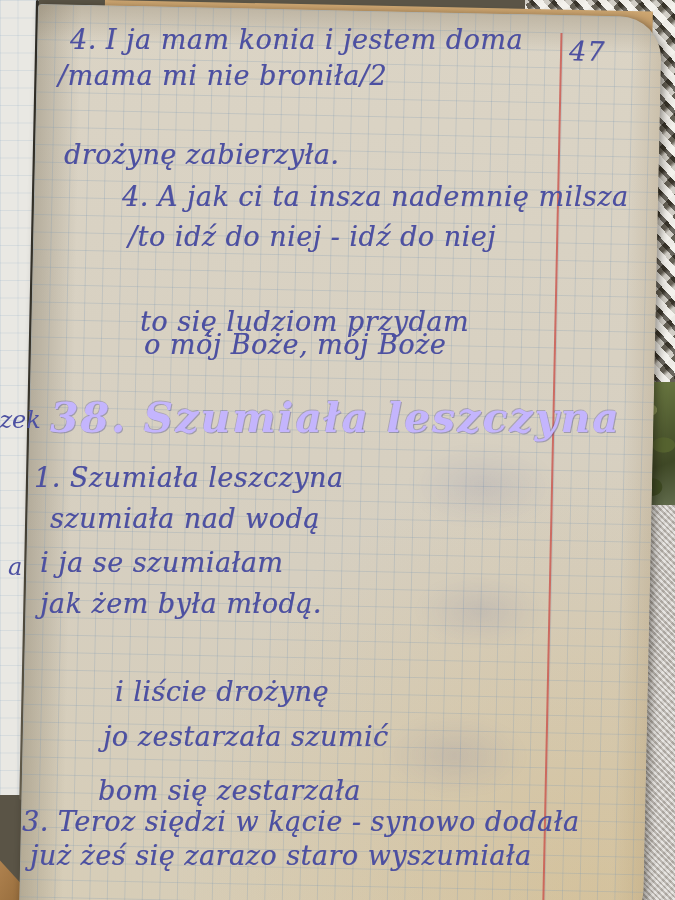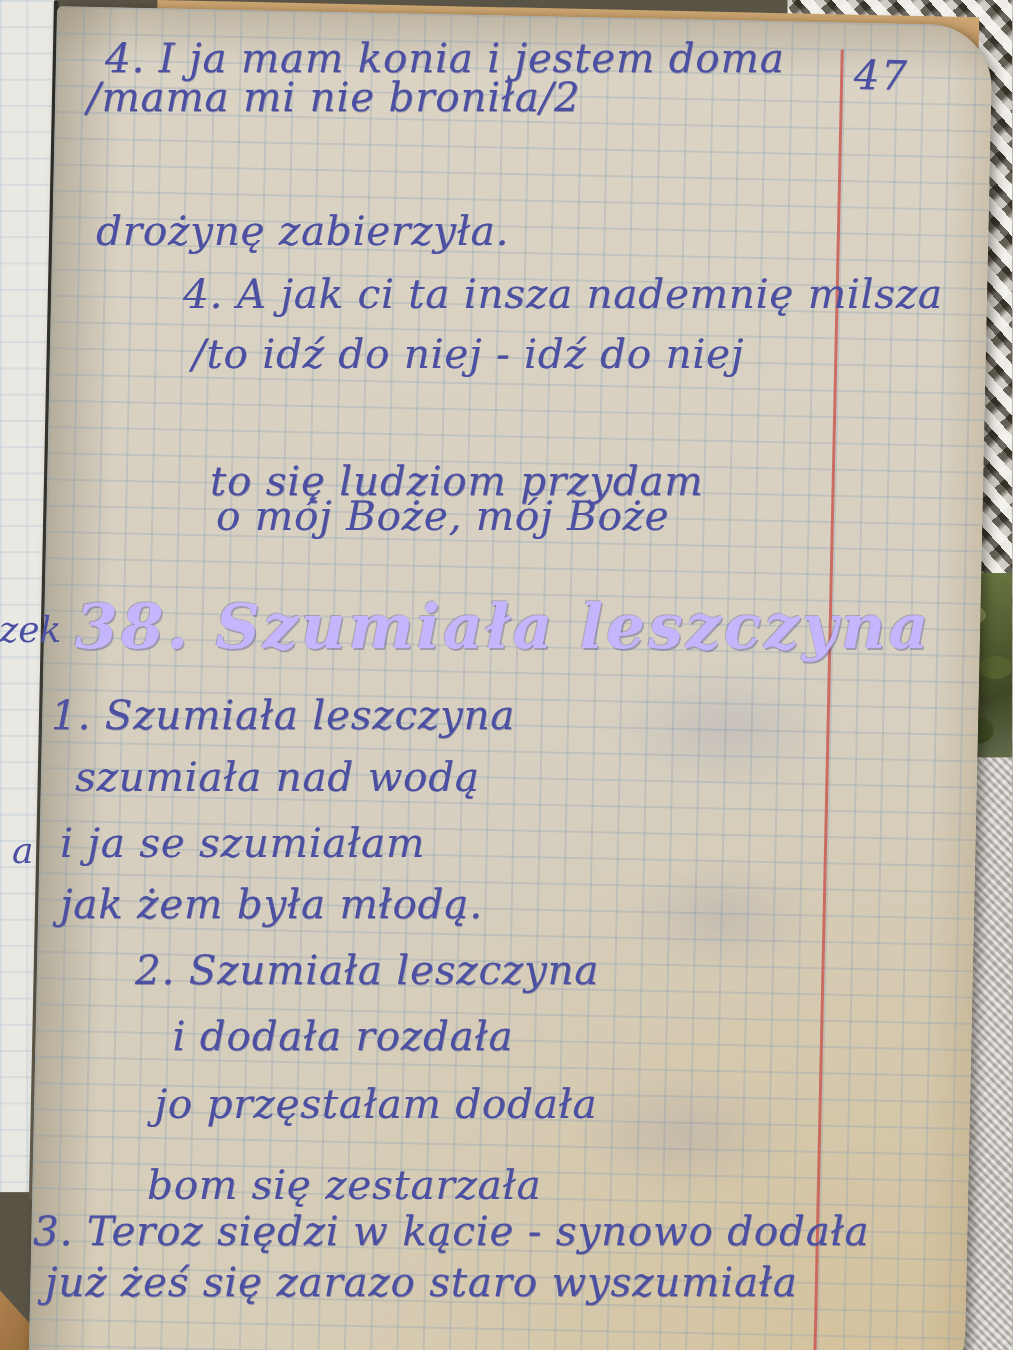--- a/index.html
+++ b/index.html
@@ -124,36 +124,35 @@
   <div class="main-page">
     <div class="red-line"></div>
     <div class="page-num">47</div>
     <div class="ghost" style="left:380px;top:430px;width:150px;height:85px;"></div>
     <div class="ghost" style="left:390px;top:560px;width:130px;height:75px;"></div>
     <div class="ghost" style="left:360px;top:700px;width:145px;height:85px;"></div>
   </div>
 
   <div class="text-layer">
     <div class="hl" style="left:70px;top:24px;">4. I ja mam konia i jestem doma</div>
-    <div class="hl" style="left:58px;top:50px;text-align:center;">/mama mi nie broniła/2</div>
+    <div class="hl" style="left:58px;top:60px;text-align:center;">/mama mi nie broniła/2</div>
     <div class="hl" style="left:64px;top:139px;">drożynę zabierzyła.</div>
     <div class="hl" style="left:122px;top:181px;">4. A jak ci ta insza nademnię milsza</div>
     <div class="hl" style="left:128px;top:221px;">/to idź do niej - idź do niej</div>
     <div class="hl" style="left:140px;top:306px;">to się ludziom przydam</div>
     <div class="hl" style="left:144px;top:329px;">o mój Boże, mój Boże</div>
 
     <div class="song-title" style="left:50px;top:394px;">38. Szumiała leszczyna</div>
 
     <div class="hl" style="left:34px;top:462px;">1. Szumiała leszczyna</div>
     <div class="hl" style="left:50px;top:503px;">szumiała nad wodą</div>
     <div class="hl" style="left:40px;top:547px;">i ja se szumiałam</div>
     <div class="hl" style="left:40px;top:588px;">jak żem była młodą.</div>
-    <div class="hl" style="left:90px;top:632px;">2. Szumiała leszczyna</div>
-    <div class="hl" style="left:115px;top:676px;">i dodała rozdała</div>
-    <div class="hl" style="left:103px;top:721px;">jo przęstałam dodała</div>
+    <div class="hl" style="left:115px;top:676px;">i liście drożynę</div>
+    <div class="hl" style="left:103px;top:721px;">jo zestarzała szumić</div>
     <div class="hl" style="left:98px;top:763px;margin-top:12px;">bom się zestarzała</div>
     <div class="hl" style="left:22px;top:806px;">3. Teroz siędzi w kącie - synowo dodała</div>
     <div class="hl" style="left:30px;top:807px;margin-top:33px;">już żeś się zarazo staro wyszumiała</div>
 
     <div class="fragment" style="left:-14px;top:406px;">czek</div>
     <div class="fragment" style="left:8px;top:553px;">a</div>
   </div>
 
 </div>
 

